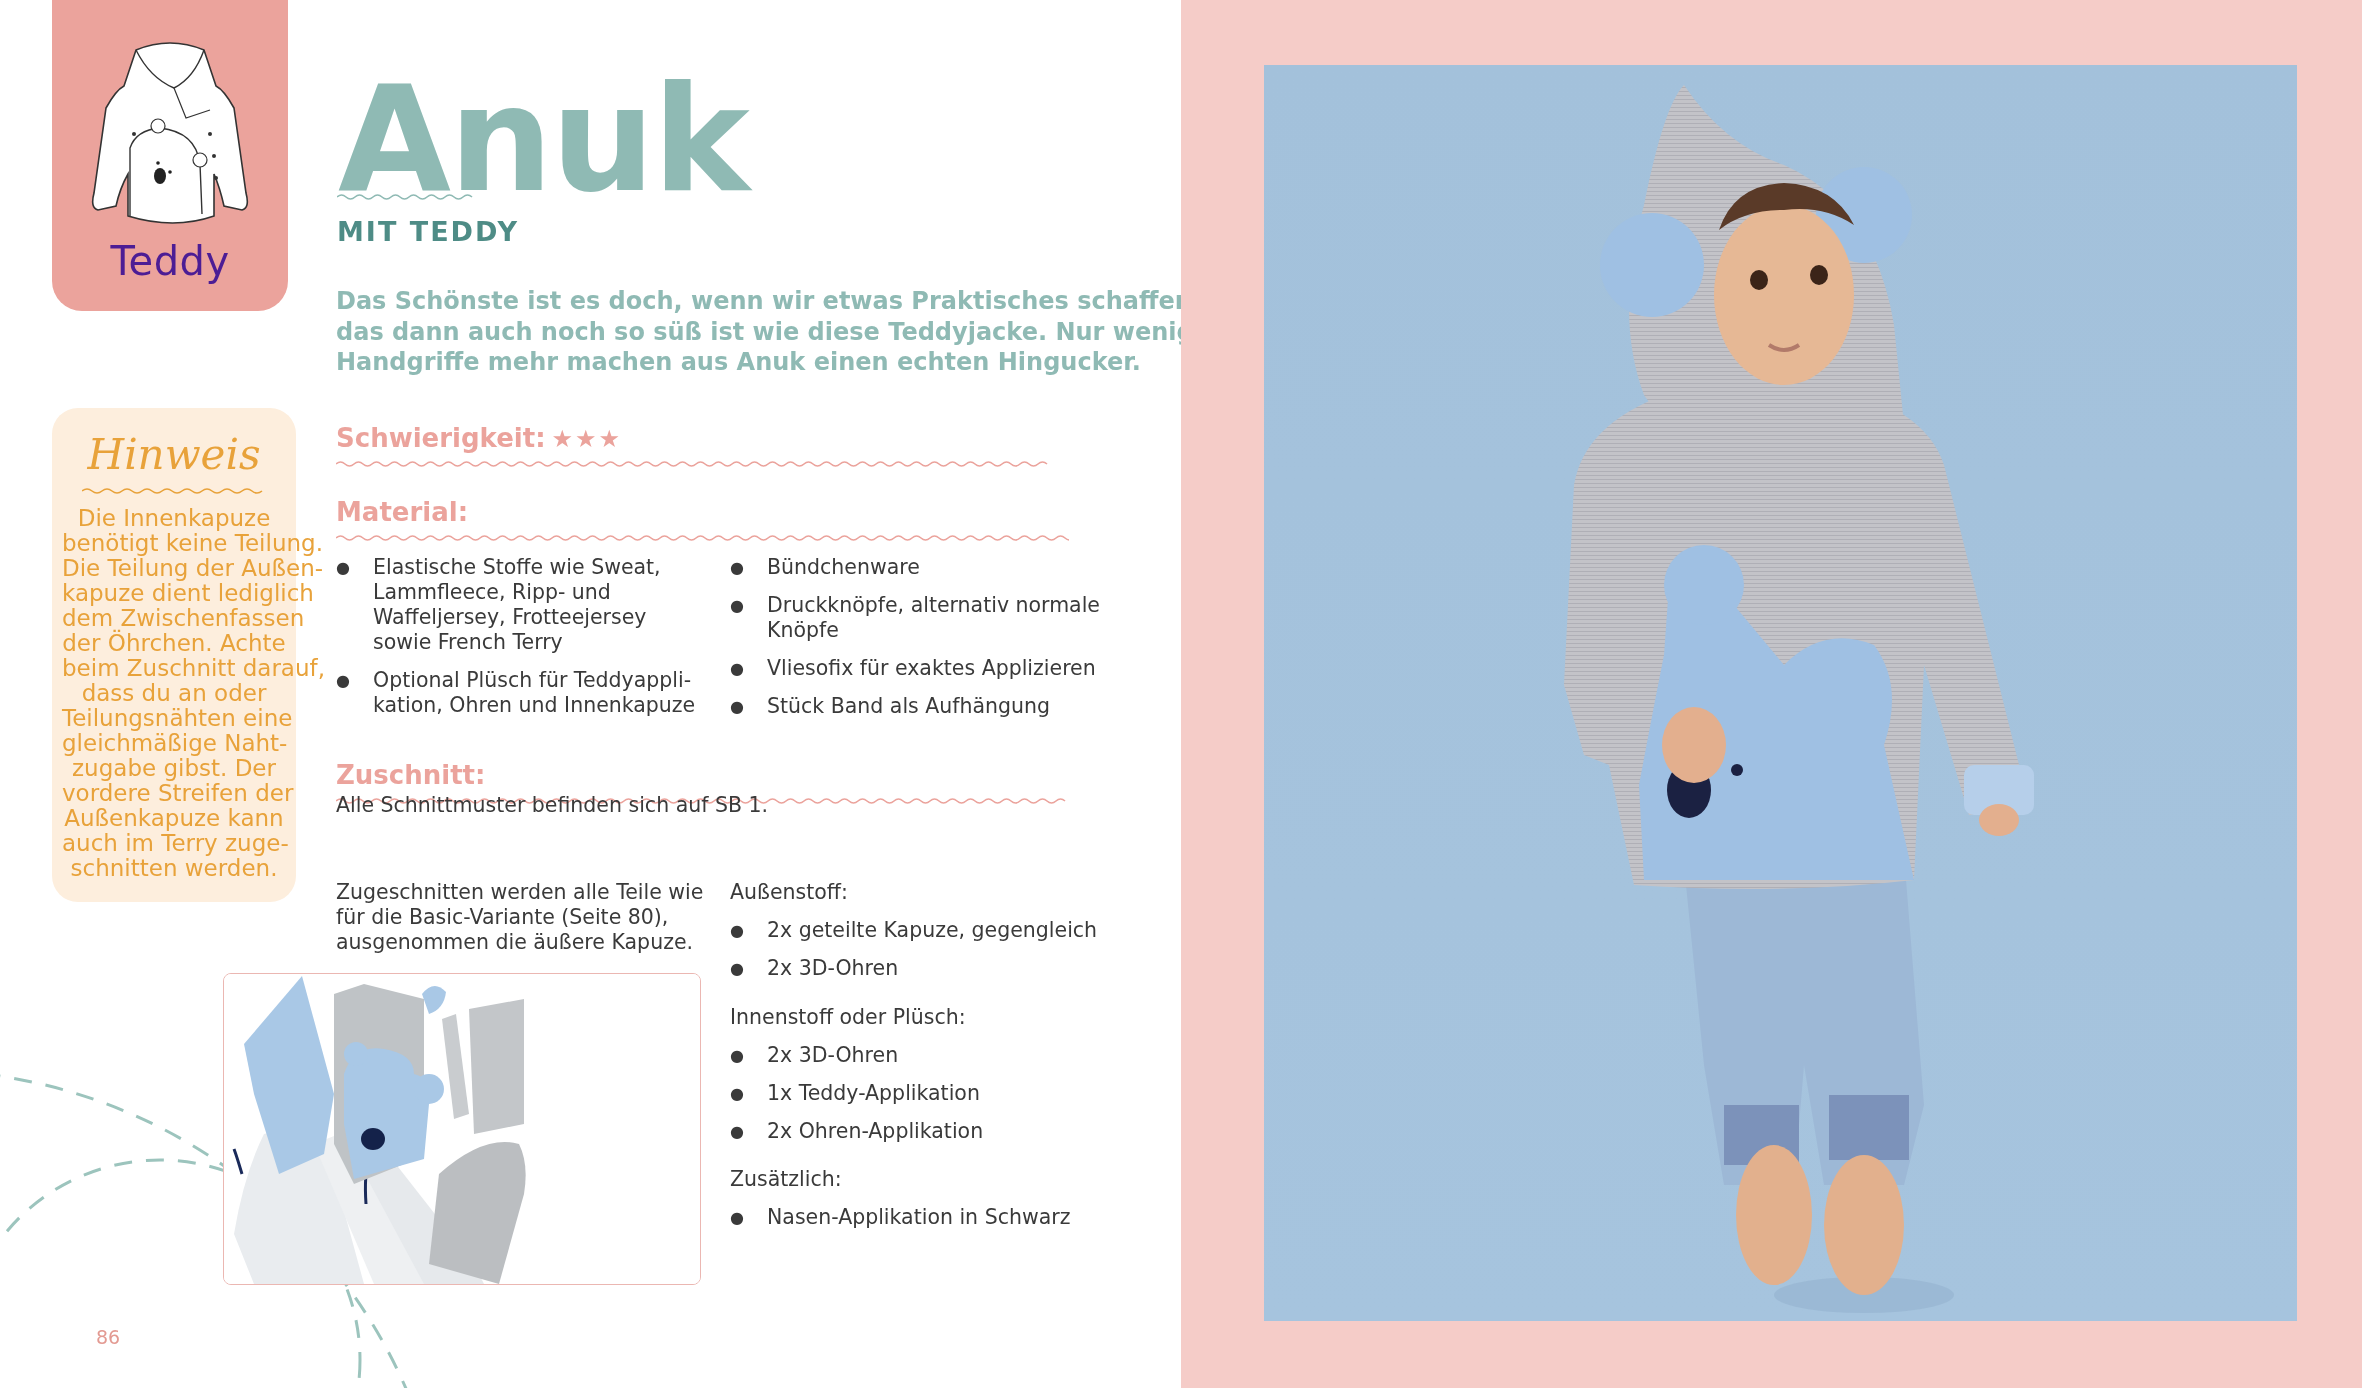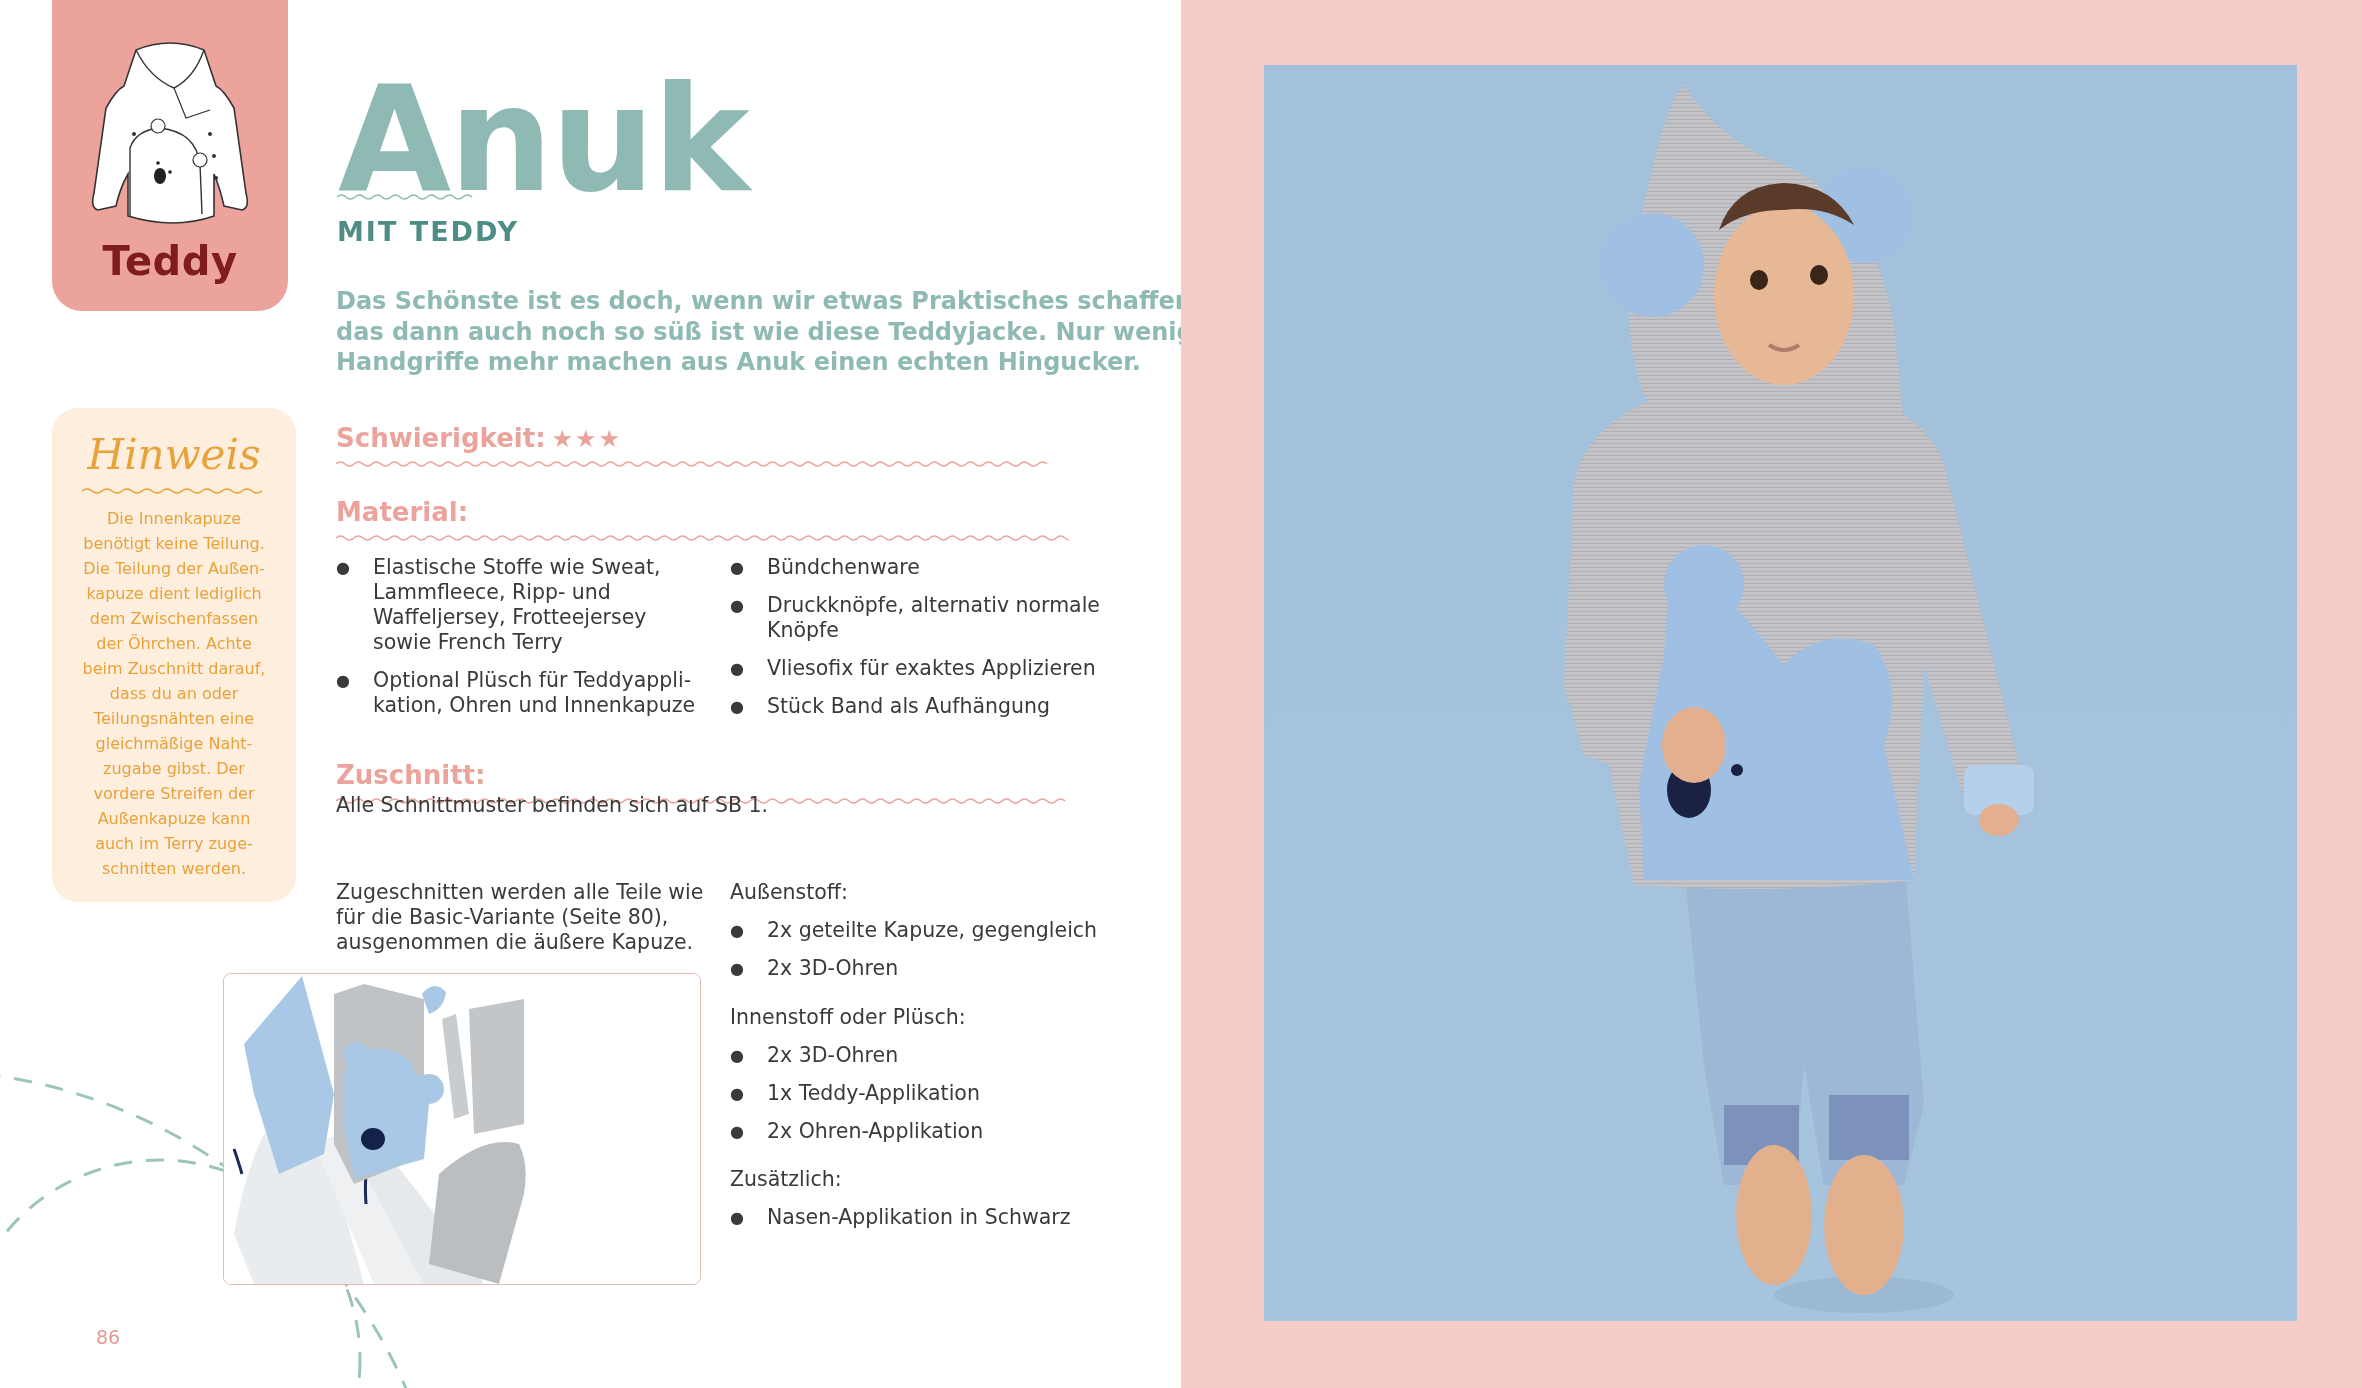--- a/index.html
+++ b/index.html
@@ -2,31 +2,31 @@
 <html><head>
 <meta charset="utf-8">
 <style>
   html,body{margin:0;padding:0;}
   body{width:2362px;height:1388px;position:relative;overflow:hidden;background:#ffffff;font-family:"DejaVu Sans","Liberation Sans",sans-serif;}
   .abs{position:absolute;}
   .left-page{position:absolute;left:0;top:0;width:1181px;height:1388px;background:#ffffff;overflow:hidden;}
   .right-page{position:absolute;left:1181px;top:0;width:1181px;height:1388px;background:#F5CCC8;}
   
   .tab{position:absolute;left:52px;top:0;width:236px;height:311px;background:#EBA39C;border-radius:0 0 30px 30px;}
-  .tab-label{position:absolute;left:0;width:236px;top:238px;text-align:center;color:#7f1d1d;font-size:40px;font-weight:bold;font-family:"DejaVu Sans",sans-serif;letter-spacing:0.5px;}
+  .tab-label{position:absolute;left:0;width:236px;top:238px;text-align:center;color:#4c1d95;font-size:40px;font-weight:normal;font-family:"DejaVu Sans",sans-serif;letter-spacing:0.5px;}
   .tab-sketch{position:absolute;left:22px;top:38px;width:192px;height:190px;}
   
   .title{position:absolute;left:338px;top:66px;font-size:146px;font-weight:bold;color:#8FBAB4;font-family:"DejaVu Sans",sans-serif;letter-spacing:-2px;line-height:1;}
   .subtitle{position:absolute;left:337px;top:216px;font-size:27px;font-weight:bold;color:#4E8C86;letter-spacing:2px;}
   .intro{position:absolute;left:336px;top:286px;width:790px;font-size:24px;line-height:30.5px;color:#8FBAB4;font-weight:bold;}
   .intro .ln{display:block;white-space:nowrap;}
   
   .hint{position:absolute;left:52px;top:408px;width:244px;height:494px;background:#FDEEDD;border-radius:26px;}
   .hint-title{position:absolute;left:0;width:244px;top:22px;text-align:center;font-family:"DejaVu Serif",serif;font-style:italic;font-size:42px;color:#E8A23A;}
-  .hint-body{position:absolute;left:10px;width:224px;top:98px;text-align:center;font-size:16px;line-height:25px;color:#E8A23A;}
+  .hint-body{position:absolute;left:10px;width:224px;top:98px;text-align:center;font-size:23px;line-height:25px;color:#E8A23A;}
   .hint-body .ln{display:block;white-space:nowrap;}
   
   .sec-head{position:absolute;left:336px;font-size:26px;font-weight:bold;color:#EBA39C;}
   .stars{color:#EBA39C;font-size:24px;letter-spacing:2px;margin-left:6px;}
   .wave{position:absolute;left:336px;width:733px;height:10px;}
   
   .body-txt{font-size:20.5px;color:#3a3a3a;line-height:25px;}
   .list{position:absolute;margin:0;padding:0;list-style:none;}
   .list li{position:relative;padding-left:37px;margin-bottom:13px;}
   .list li .bullet{position:absolute;left:0;top:0;font-size:16px;color:#3a3a3a;}

